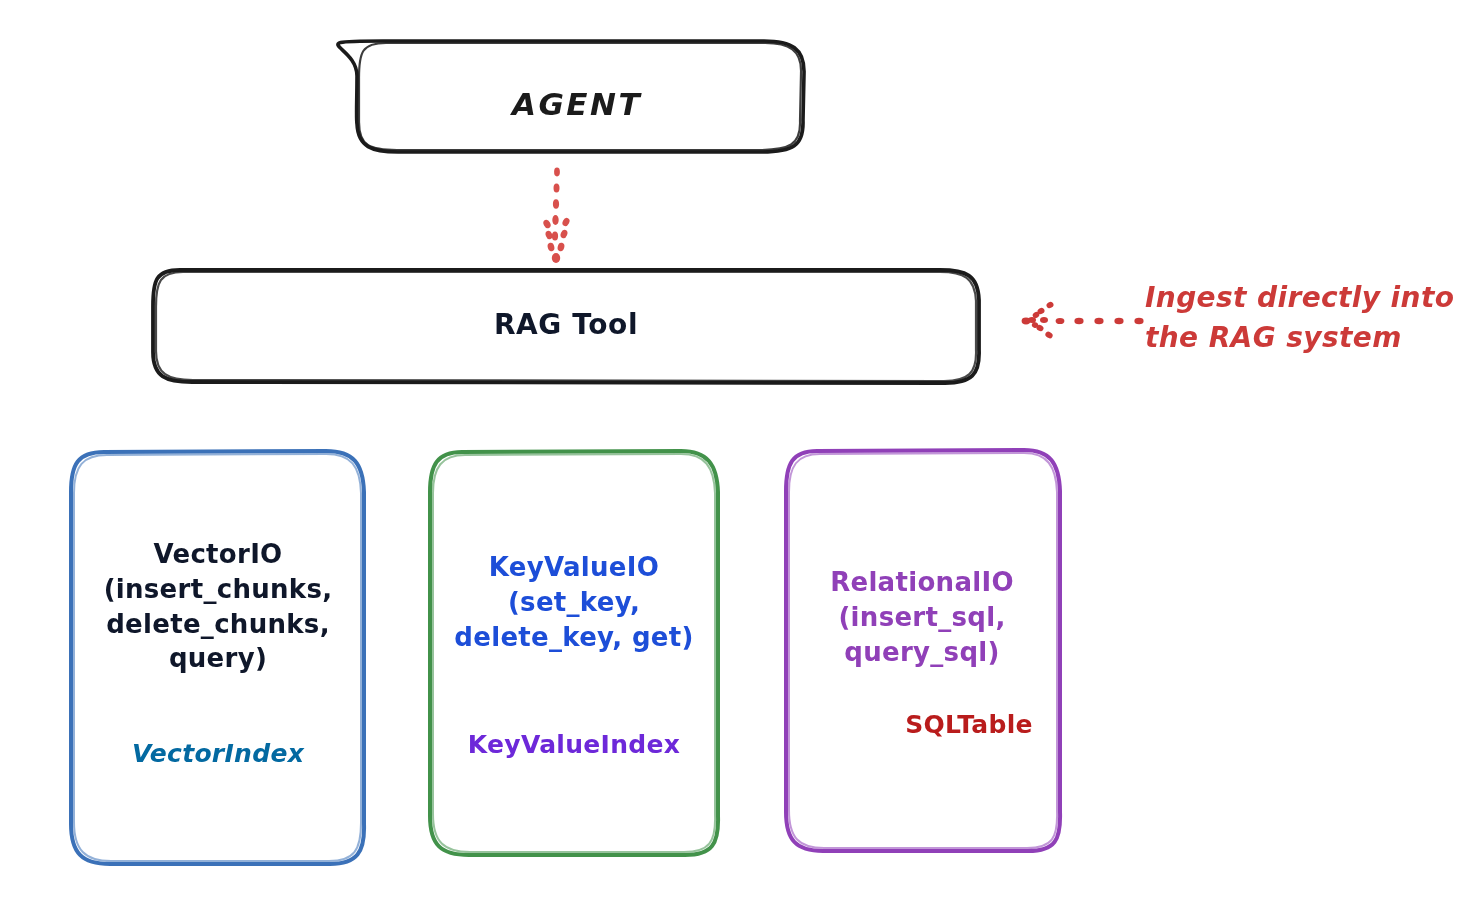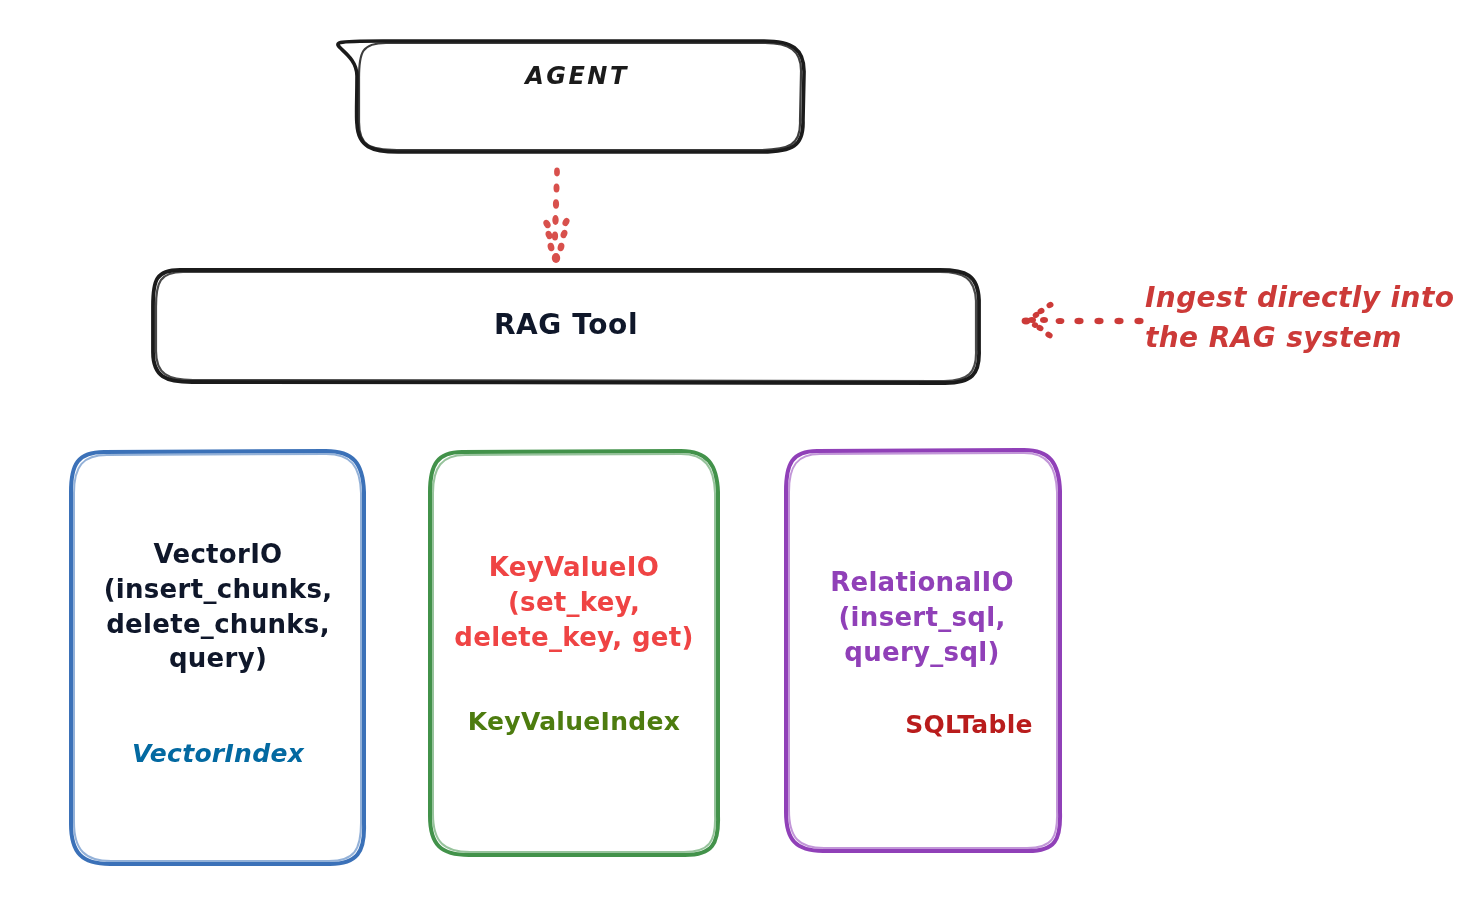--- a/index.html
+++ b/index.html
@@ -34,23 +34,23 @@
     line-height: 1.34;
     white-space: pre-line;
     font-family: "DejaVu Sans", sans-serif;
     font-weight: 600;
     letter-spacing: 0.3px;
   }
 
   
   #agent-label {
     left: 355px;
-    top: 60px;
+    top: 84px;
     width: 444px;
-    font-size: 24px;
+    font-size: 31px;
     font-style: italic;
     font-weight: 700;
     letter-spacing: 2.5px;
     color: #1b1b1b;
   }
   
   #ragtool-label {
     left: 152px;
     top: 306px;
     width: 828px;
@@ -65,22 +65,22 @@
     font-size: 26px;
     font-weight: 700;
   }
   .store-index {
     font-size: 25px;
     font-weight: 700;
   }
 
   #vector-api   { left: 72px;  top: 537px; width: 292px; color: #0f172a; }
   #vector-index { left: 72px;  top: 737px; width: 292px; color: #0369a1; font-style: italic; }
-  #kv-api       { left: 428px; top: 550px; width: 292px; color: #ef4444; }
-  #kv-index     { left: 428px; top: 705px; width: 292px; color: #4d7c0f; }
+  #kv-api       { left: 428px; top: 550px; width: 292px; color: #1d4ed8; }
+  #kv-index     { left: 428px; top: 728px; width: 292px; color: #6d28d9; }
   #rel-api      { left: 783px; top: 548px; width: 278px; color: #9040b8; margin-top: 17px; }
   #rel-index    { left: 830px; top: 708px; width: 278px; color: #b91c1c; }
 
   
   #ingest-note {
     position: absolute;
     left: 1145px;
     top: 278px;
     width: 330px;
     text-align: left;

